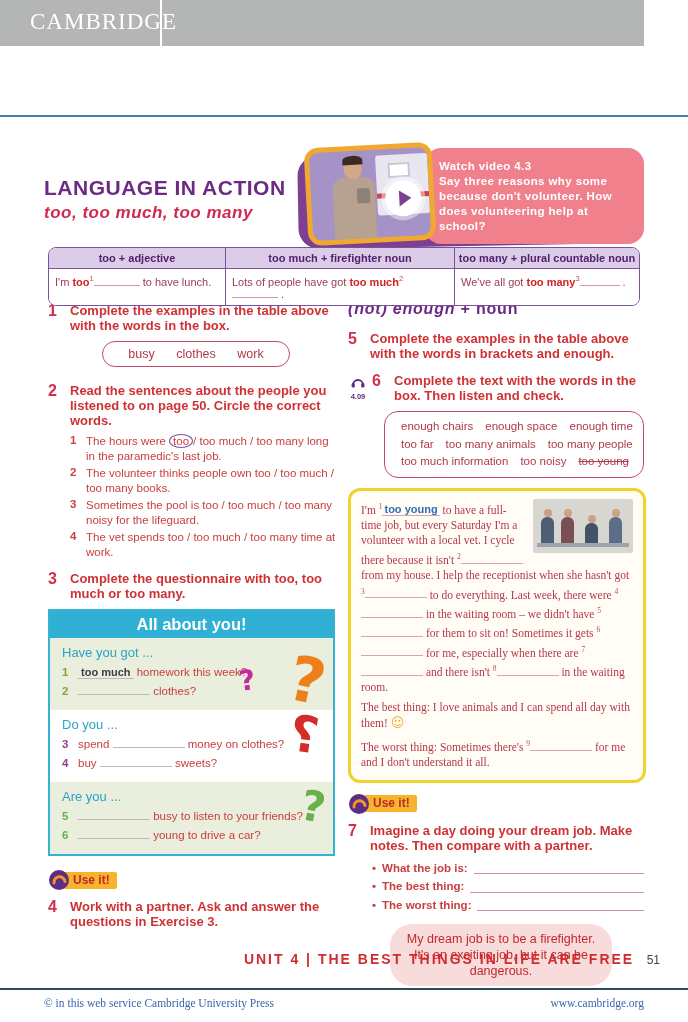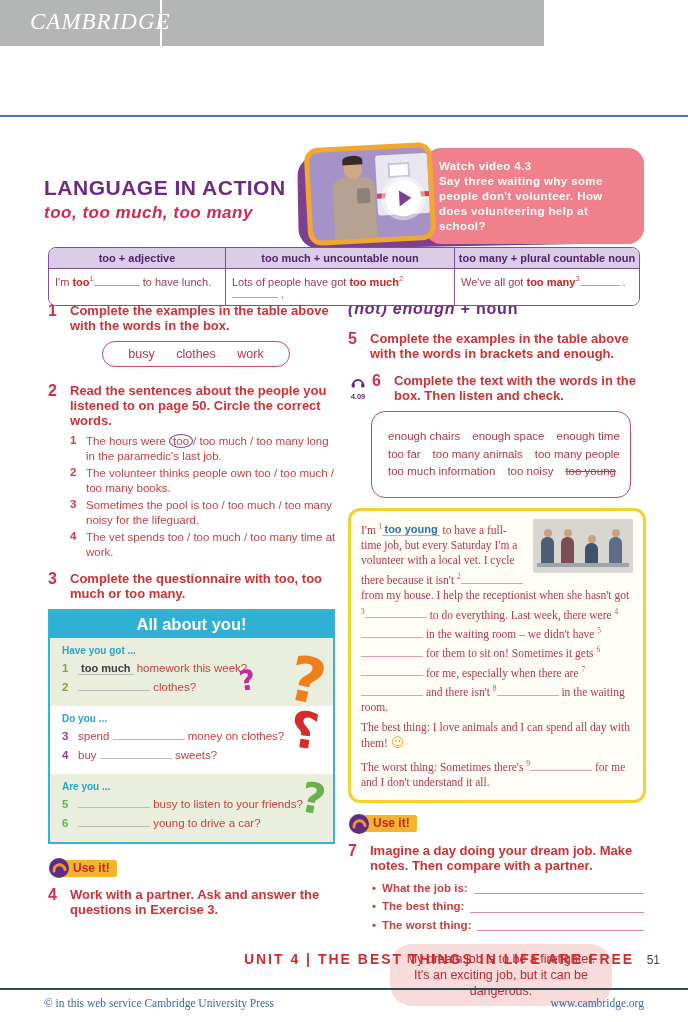--- a/index.html
+++ b/index.html
@@ -1,20 +1,20 @@
 <!DOCTYPE html>
 <html><head>
 <meta charset="utf-8">
 <style>
   * { margin:0; padding:0; box-sizing:border-box; }
   html,body { width:688px; height:1022px; background:#fff; font-family:"Liberation Sans",sans-serif; }
   #page { position:relative; width:688px; height:1022px; overflow:hidden; background:#fff; }
 
   
-  .banner { position:absolute; top:0; left:0; width:544px; height:46px; background:#b4b6b5;font-style:italic; }
+  .banner { position:absolute; top:0; left:0; width:644px; height:46px; background:#b4b6b5; }
   .banner .logo { position:absolute; left:30px; top:9px; color:#fff; font-family:"Liberation Serif",serif; font-size:23px; letter-spacing:1px; }
   .banner .divider { position:absolute; left:160px; top:0; width:2px; height:46px; background:#fff; }
 
   .meta { position:absolute; left:44px; top:49px; font-family:"Liberation Serif",serif; font-size:11.5px; color:#111; line-height:12.8px; }
   .meta a { color:#3a67ae; text-decoration:underline; cursor:pointer; }
   .rule-blue { position:absolute; top:115px; left:0; width:688px; height:2px; background:#4a7ab5; }
 
   
   .purple-blob { position:absolute; left:298px; top:153px; width:344px; height:93px; background:#7c3f92; border-radius:20px; transform:rotate(-1deg); }
   .video-thumb { position:absolute; left:306px; top:145px; width:128px; height:98px; background:#a593c8; border:5px solid #f0a830; border-radius:14px; transform:rotate(-3deg); overflow:hidden; z-index:4; }
@@ -58,21 +58,21 @@
   .inum { color:#c94040; font-weight:bold; font-size:11.5px; width:16px; flex:none; }
   .itext { color:#c94040; font-size:11.5px; line-height:14.5px; width:254px; }
   .circled { border:1.4px solid #7b509d; border-radius:50%; padding:0 3px; }
 
   
   .aay { margin-top:8px; width:287px; border:2.5px solid #35b4d2; background:#22c55e; }
   .aay-head { background:#2fb0d4; color:#fff; font-weight:bold; font-size:16.5px; text-align:center; padding:4px 0; }
   .sec { position:relative; padding:7px 10px 9px 12px; overflow:visible; }
   .sec-green { background:#e9eedd; }
   .sec-white { background:#fff; }
-  .sec-h { color:#2aa3c8; font-weight:bold; font-size:10px; margin-bottom:3px; }
+  .sec-h { color:#2aa3c8; font-weight:normal; font-size:13px; margin-bottom:3px; }
   .qrow { display:flex; font-size:11.5px; color:#c94040; line-height:19px; }
   .qnum { width:16px; font-weight:bold; flex:none; }
   .g1 .qnum { color:#8f9d3a; } .g2 .qnum { color:#8e3f92; } .g3 .qnum { color:#62b152; }
   .qblank { display:inline-block; width:72px; height:11px; border-bottom:1px solid #b9b9b9; }
   .hand { color:#3d3d3d; font-weight:600; border-bottom:1px solid #b9b9b9; padding:0 3px; font-size:11px; }
   .qm { position:absolute; font-weight:bold; font-family:"DejaVu Sans",sans-serif; z-index:2; }
   .qm-orange { right:8px; top:6px; font-size:62px; color:#ef7f1a; transform:rotate(12deg); }
   .qm-magenta { right:78px; top:26px; font-size:28px; color:#c5299b; transform:rotate(-8deg); }
   .qm-red { right:14px; top:-4px; font-size:50px; color:#d62b2b; transform:scaleX(-1) rotate(-8deg); }
   .qm-green { right:8px; top:0px; font-size:42px; color:#6ab04c; transform:rotate(10deg); }
@@ -88,21 +88,21 @@
   .etable { display:flex; margin-top:7px; border:1.5px solid #c04b63; border-radius:8px; overflow:hidden; background:#fff; }
   .etd { color:#b03a4a; font-size:11px; padding:6px 8px; }
   .etd.e1 { width:135px; } .etd.e2 { flex:1; border-left:1.5px solid #c04b63; }
 
   .ex5 { margin-top:13px; }
   .ex6 { margin-top:12px; position:relative; }
   .audio-stack { position:absolute; left:-1px; top:1px; width:22px; text-align:center; }
   .audio-num { font-size:7.5px; color:#5c2d82; font-weight:bold; display:block; }
   .ex6 .exnum { margin-left:24px; }
 
-  .wordbox2 { border:1.5px solid #c04b63; border-radius:14px; padding:16px 10px; color:#b03a4a; font-size:11.5px; line-height:17.5px; margin:8px 0 0 23px; width:260px; text-align:center; }
+  .wordbox2 { border:1.5px solid #c04b63; border-radius:14px; padding:6px 10px; color:#b03a4a; font-size:11.5px; line-height:17.5px; margin:8px 0 0 36px; width:260px; text-align:center; }
   .wordbox2 span { margin:0 6px; white-space:nowrap; }
   .struck { text-decoration:line-through; }
 
   
   .reading { margin-top:10px; width:298px; border:3px solid #f2d22e; border-radius:12px; background:#fffdf6; padding:8px 10px 9px 10px; font-family:"Liberation Serif",serif; font-size:11.5px; color:#b5384b; line-height:15.5px; }
   .photo { float:right; width:100px; height:54px; margin:0 0 4px 8px; background:#d8d6d0; border-radius:2px; position:relative; overflow:hidden; }
   .ph-bench { position:absolute; left:4px; bottom:6px; width:92px; height:4px; background:#9fa4ac; }
   .ph-p { position:absolute; bottom:10px; width:13px; height:26px; border-radius:6px 6px 0 0; }
   .ph-p::before { content:""; position:absolute; top:-8px; left:3px; width:8px; height:8px; border-radius:50%; background:#caa183; }
   .p1 { left:8px;  background:#4d5f74; }
@@ -147,31 +147,31 @@
     <div class="vt-monitor"></div>
     <div class="vt-deskline"></div>
     <div class="vt-boy-body"></div>
     <div class="vt-pocket"></div>
     <div class="vt-boy-head"></div>
     <div class="vt-boy-hair"></div>
     <div class="play-btn"></div>
   </div>
   <div class="pink-callout">
     <span style="display:block">Watch video 4.3</span>
-    <span>Say three waiting why some people don't volunteer.</span>
+    <span>Say three reasons why some because don't volunteer.</span>
     <span>How does volunteering help at school?</span>
   </div>
 
   <div class="title">LANGUAGE IN ACTION</div>
   <div class="subtitle">too, too much, too many</div>
 
   <div class="gtable">
     <div class="gtr">
       <div class="gth c1">too + adjective</div>
-      <div class="gth c2">too much + uncountable noun</div>
+      <div class="gth c2">too much + firefighter noun</div>
       <div class="gth c3">too many + plural countable noun</div>
     </div>
     <div class="gtr">
       <div class="gtd c1"><span>I'm </span><span class="kw">too</span><sup class="n">1</sup><span class="blank"></span><span> to have lunch.</span></div>
       <div class="gtd c2"><span>Lots of people have got </span><span class="kw">too much</span><sup class="n">2</sup><span class="blank"></span><span> .</span></div>
       <div class="gtd c3"><span>We've all got </span><span class="kw">too many</span><sup class="n">3</sup><span class="blank" style="width:40px"></span><span> .</span></div>
     </div>
   </div>
 
   <div id="left-col">

